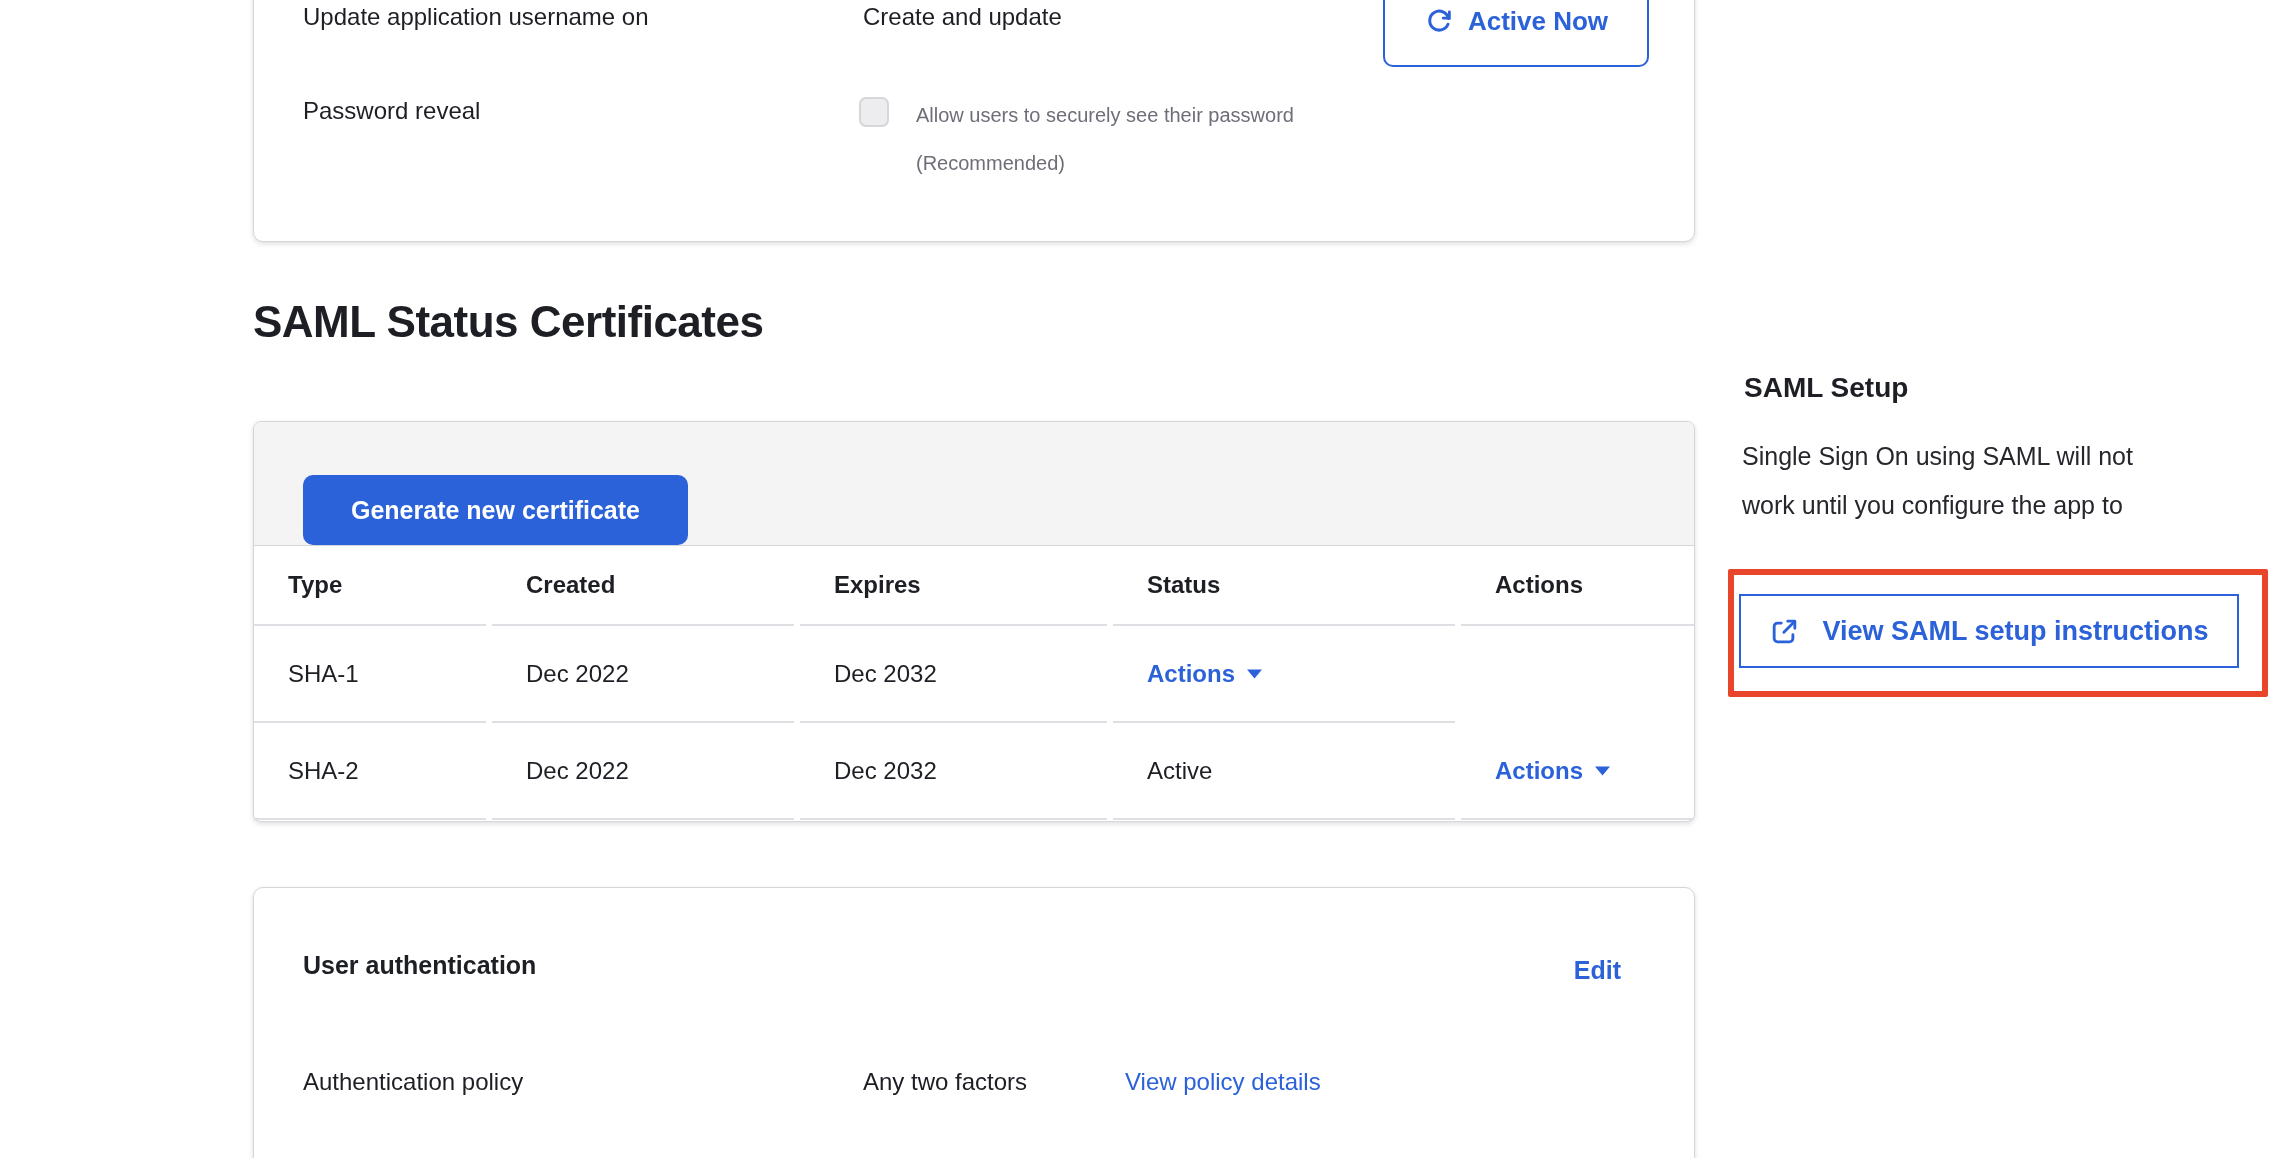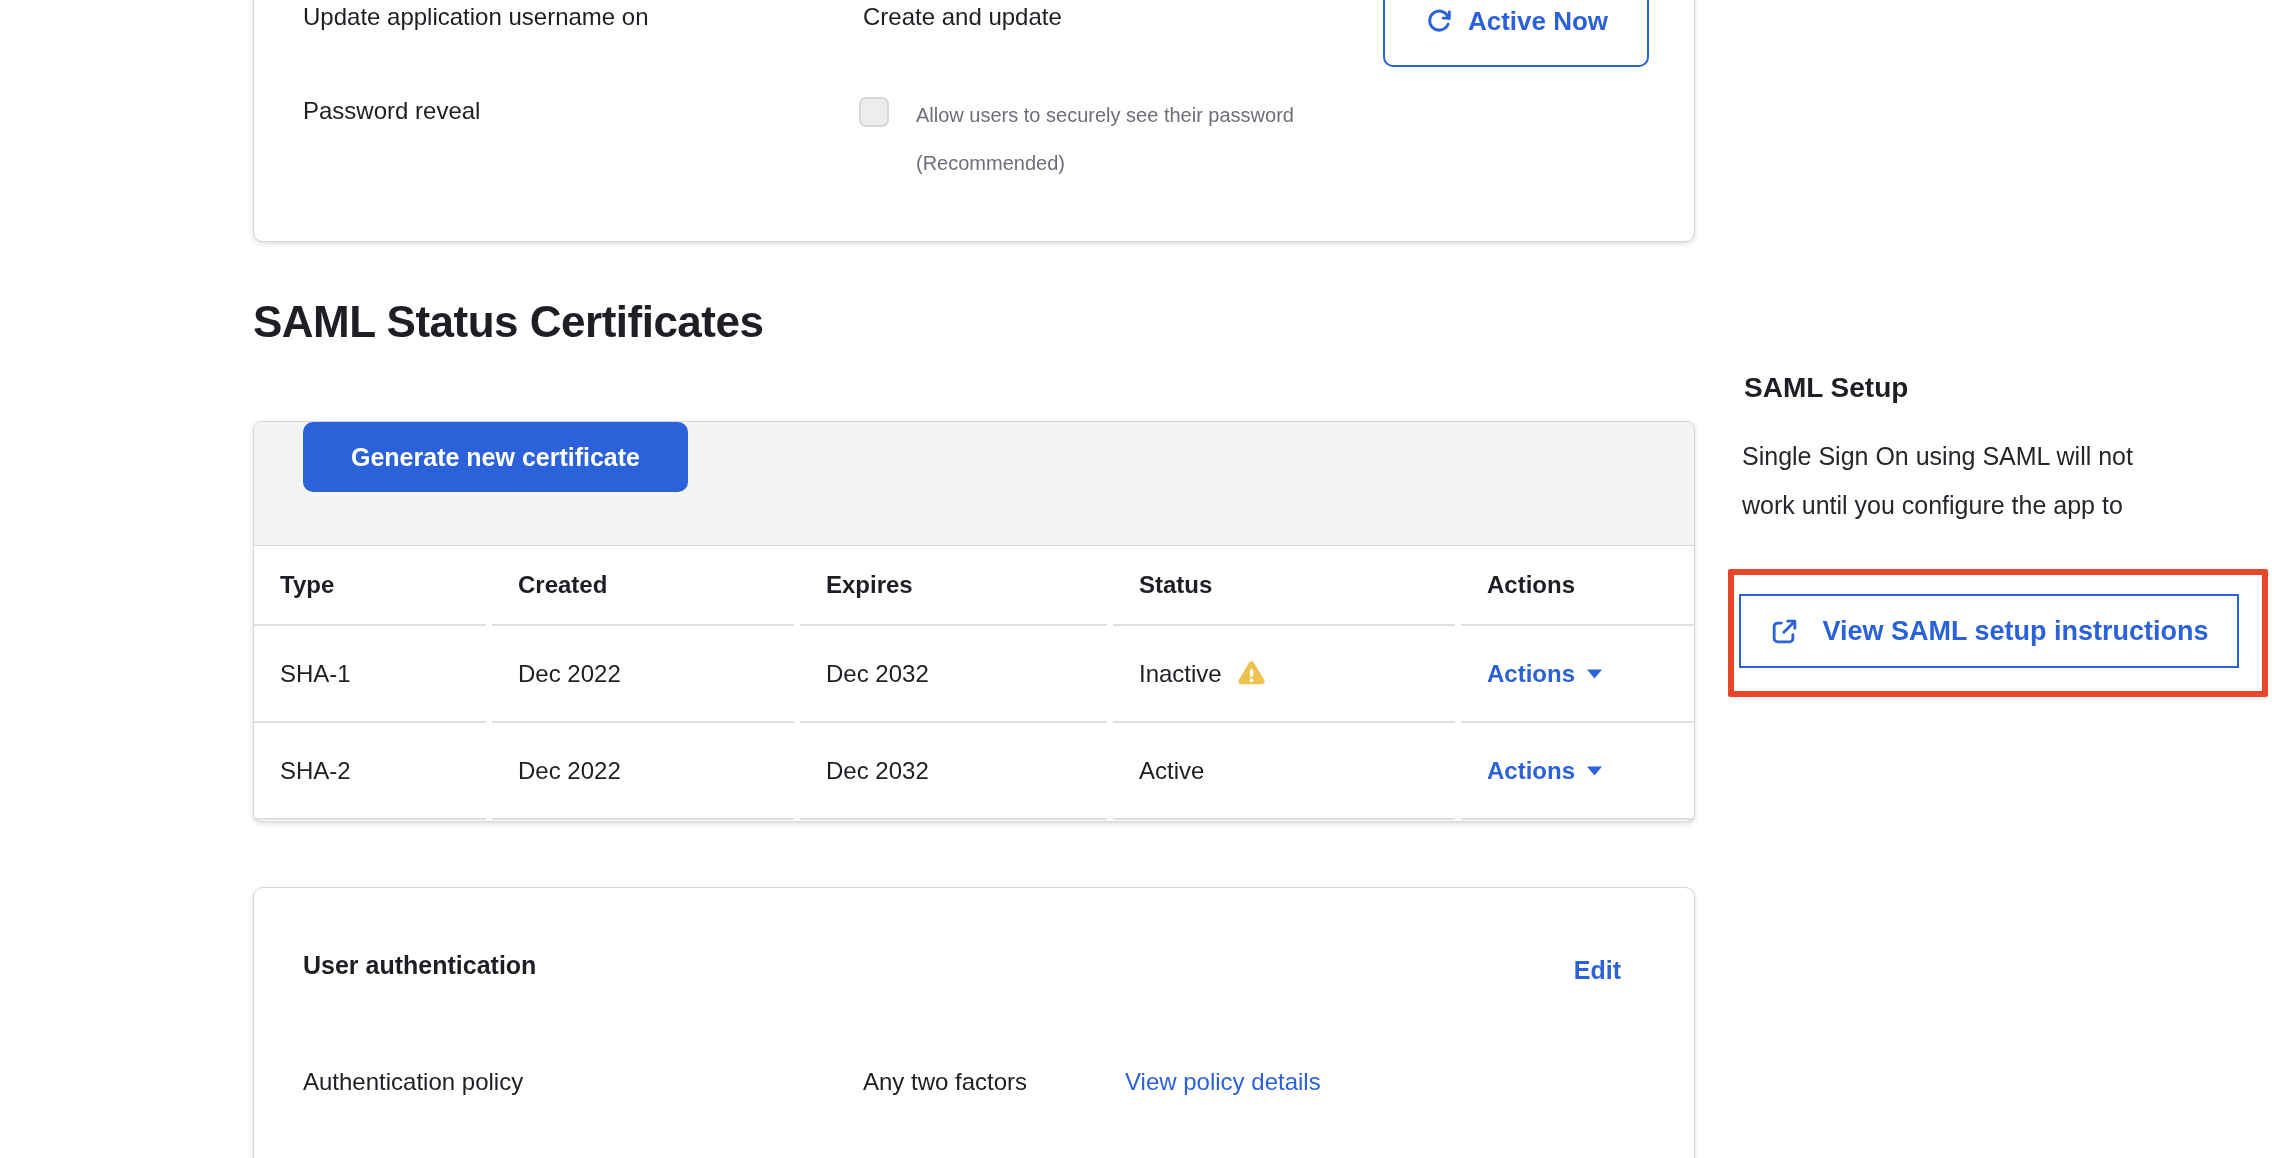--- a/index.html
+++ b/index.html
@@ -43,25 +43,25 @@
   .check-lines div{line-height:48px;height:48px}
 
   
   .h1{position:absolute;left:253px;top:297px;font-size:44px;font-weight:bold;
       letter-spacing:-.5px;color:var(--text-dark)}
 
   
   .cert-card{left:253px;top:421px;width:1442px;height:401px;border-radius:8px}
   .cert-toolbar{height:124px;background:var(--header-band-bg,#f4f4f5);
       border-bottom:1px solid var(--card-border,#d6d6da);border-radius:8px 8px 0 0;
-      display:flex;align-items:flex-start;padding-left:49px}
+      display:flex;align-items:flex-end;padding-left:49px}
   .generate-btn{width:385px;height:70px;font-size:25px}
 
   .grid{display:grid;grid-template-columns:232px 302px 307px 342px auto;column-gap:6px}
-  .grid .cell{display:flex;align-items:center;padding-left:26px;
+  .grid .cell{display:flex;align-items:center;padding-left:34px;
       border-bottom:2px solid var(--row-divider,#dedee3);font-size:24px}
   .grid.thead .cell{height:80px;font-weight:bold}
   .grid.trow .cell{height:97px}
   .status-cell{gap:14px}
   .warning-icon svg{width:31px;height:31px;display:block}
   .actions-link{display:flex;align-items:center;gap:12px;color:var(--accent-blue,#2b61d9);
       font-weight:bold;font-size:24px;cursor:pointer;text-decoration:none}
   .caret svg{width:15px;height:10px;display:block;fill:var(--accent-blue,#2b61d9)}
 
   
@@ -123,30 +123,20 @@
       <div class="cell">Created</div>
       <div class="cell">Expires</div>
       <div class="cell">Status</div>
       <div class="cell">Actions</div>
     </div>
 
     <div class="grid trow">
       <div class="cell">SHA-1</div>
       <div class="cell">Dec 2022</div>
       <div class="cell">Dec 2032</div>
-      <div class="cell status-cell">
-        <span>Inactive</span>
-        <span class="warning-icon">
-          <svg viewBox="0 0 24 24">
-            <path d="M10.2 3.4a2.15 2.15 0 0 1 3.6 0l8 13.4a2.3 2.3 0 0 1-1.9 3.5H4.1a2.3 2.3 0 0 1-1.9-3.5z" fill="var(--warning-amber,#efc14e)"></path>
-            <rect x="10.85" y="8.6" width="2.5" height="6.2" rx="1.25" fill="#fff"></rect>
-            <circle cx="12.1" cy="17.2" r="1.45" fill="#fff"></circle>
-          </svg>
-        </span>
-      </div>
       <div class="cell">
         <a class="actions-link">
           <span>Actions</span>
           <span class="caret">
             <svg viewBox="0 0 10 6">
                 <path d="M0 0h10L5 6z"></path>
               </svg>
           </span>
         </a>
       </div>

